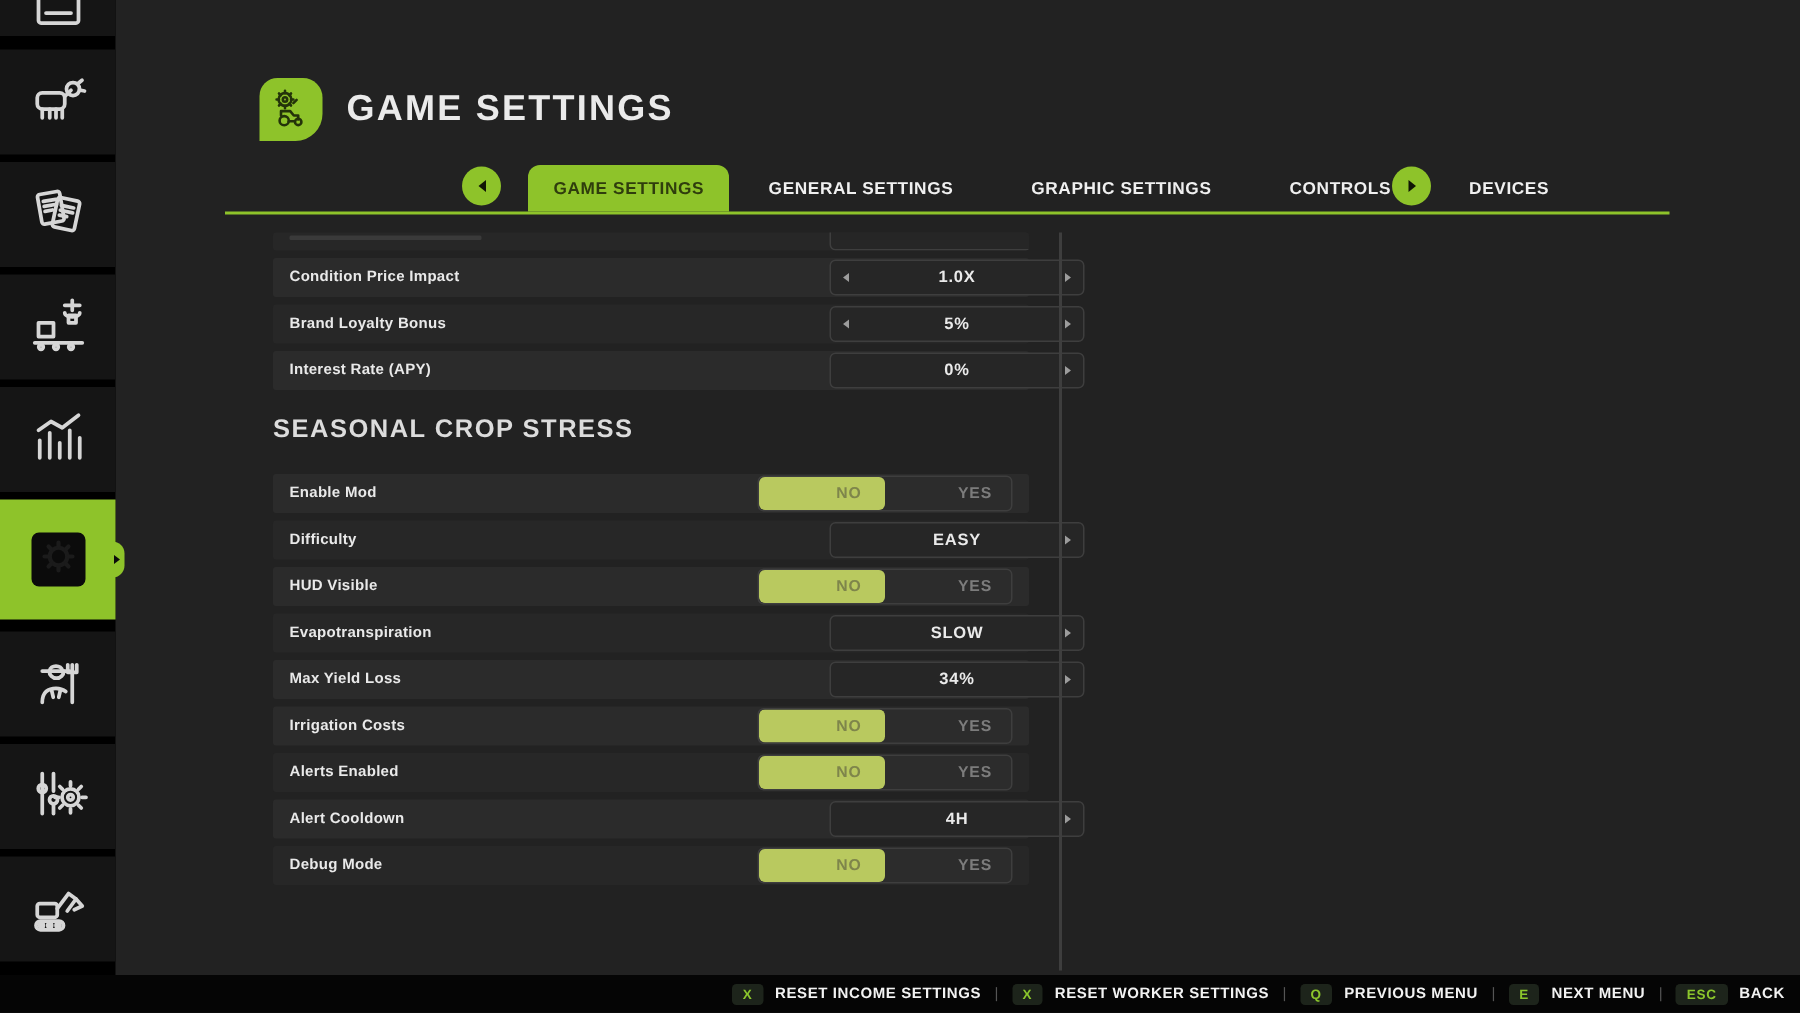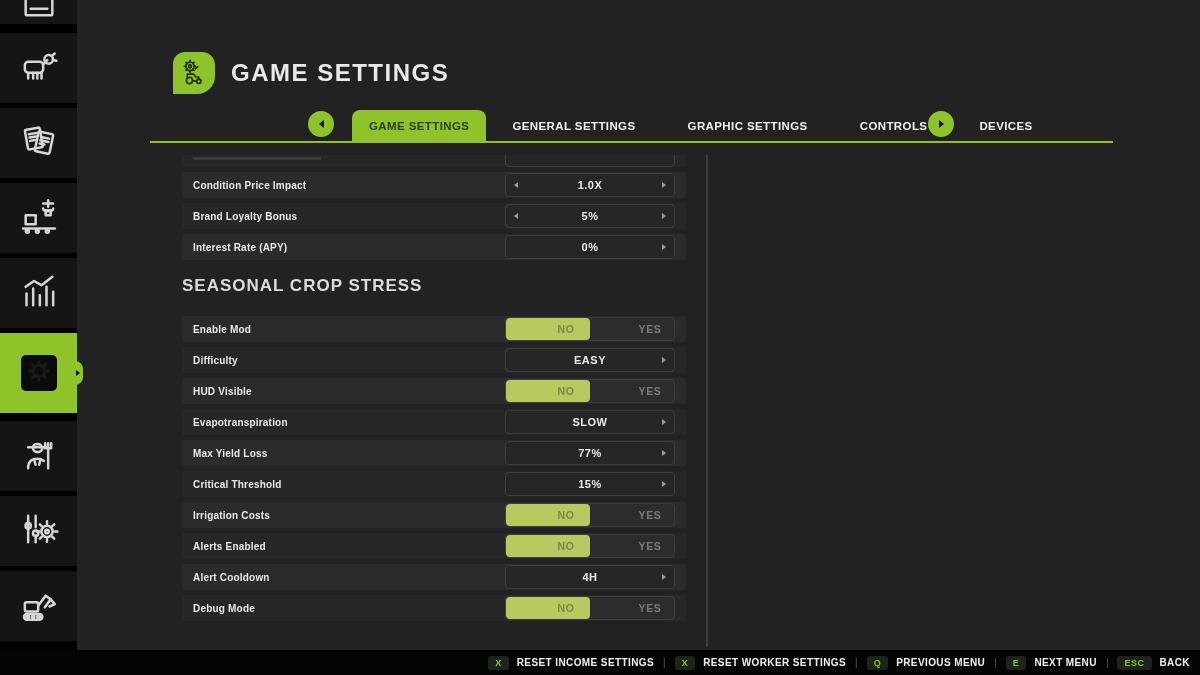--- a/index.html
+++ b/index.html
@@ -62,21 +62,21 @@
   .row.dark{background:var(--row-dark);}
   .row.clipped{height:12px;overflow:hidden;}
   .row.clipped::before{content:"";position:absolute;left:11px;top:2px;width:128px;height:3px;
         background:#4a4a4a;opacity:.55;border-radius:1px;}
   .lbl{position:absolute;left:11px;top:50%;transform:translateY(-50%);font-size:10px;
         font-weight:700;color:#e9e9e9;letter-spacing:.2px;white-space:nowrap;}
   .control{position:absolute;right:11px;top:1px;width:170px;height:24px;}
   .row.clipped .control{top:-12px;}
   .selector{width:100%;height:100%;background:#262626;border:1px solid #3e3e3e;border-radius:4px;
         display:flex;align-items:center;justify-content:center;position:relative;
-        font-size:11px;font-weight:700;color:#eaeaea;letter-spacing:.5px;}
+        font-size:11px;font-weight:700;color:#eaeaea;letter-spacing:.5px;margin-left:48px;}
   .arrow{position:absolute;top:50%;transform:translateY(-50%);width:0;height:0;cursor:pointer;}
   .arrow.left{left:8px;border-top:3.5px solid transparent;border-bottom:3.5px solid transparent;
         border-right:4.5px solid #9c9c9c;}
   .arrow.right{right:8px;border-top:3.5px solid transparent;border-bottom:3.5px solid transparent;
         border-left:4.5px solid #9c9c9c;}
   .toggle{width:100%;height:100%;background:#2c2c2c;border:1px solid #3e3e3e;border-radius:4px;
         display:flex;overflow:hidden;}
   .opt{flex:1;display:flex;align-items:center;justify-content:center;font-size:10.5px;
         font-weight:700;color:#7c7c7c;letter-spacing:.6px;cursor:pointer;padding-left:36px;}
   .opt.selected{background:var(--toggle-green);border-radius:4px;color:#7e854b;}
@@ -292,30 +292,21 @@
             <div class="selector">
               <span>SLOW</span>
               <span class="arrow right"></span>
             </div>
           </div>
         </div>
         <div class="row light">
           <span class="lbl">Max Yield Loss</span>
           <div class="control">
             <div class="selector">
-              <span>77%</span>
-              <span class="arrow right"></span>
-            </div>
-          </div>
-        </div>
-        <div class="row dark">
-          <span class="lbl">Critical Threshold</span>
-          <div class="control">
-            <div class="selector">
-              <span>15%</span>
+              <span>34%</span>
               <span class="arrow right"></span>
             </div>
           </div>
         </div>
         <div class="row light">
           <span class="lbl">Irrigation Costs</span>
           <div class="control">
             <div class="toggle">
               <span class="opt selected">NO</span>
               <span class="opt">YES</span>

